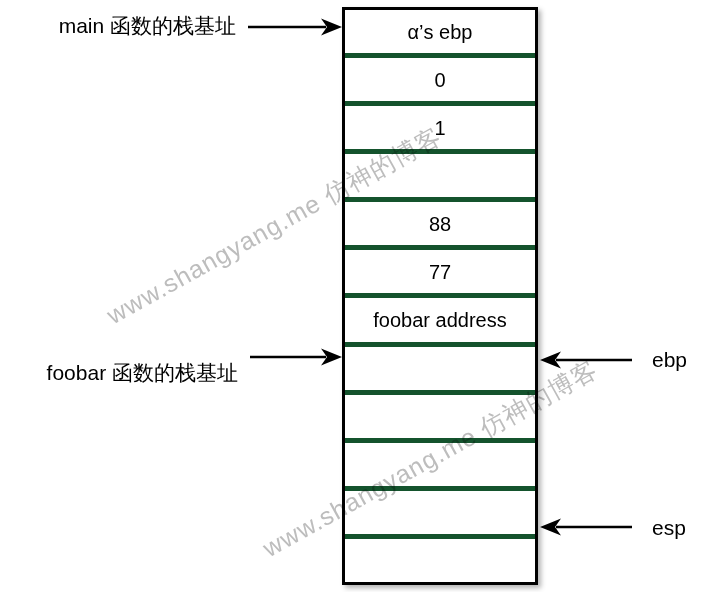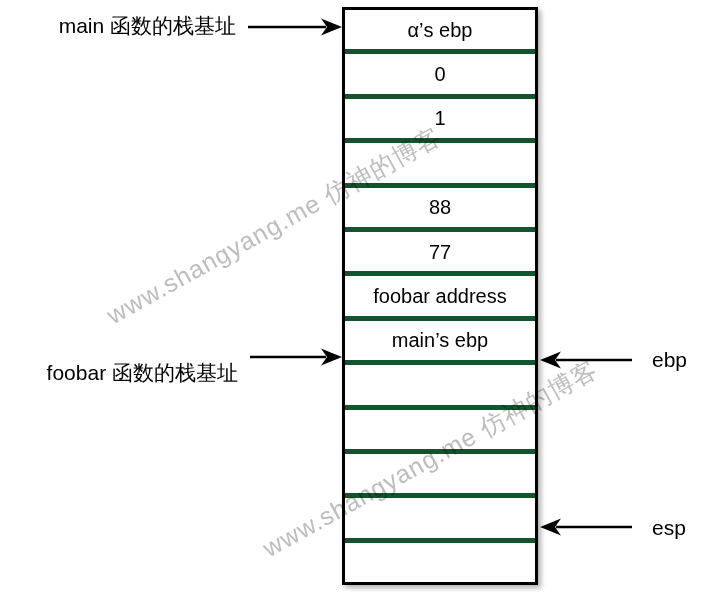--- a/index.html
+++ b/index.html
@@ -111,23 +111,20 @@
       <div class="stack-row">
         <span class="stack-cell-label">88</span>
       </div>
       <div class="stack-row">
         <span class="stack-cell-label">77</span>
       </div>
       <div class="stack-row">
         <span class="stack-cell-label">foobar address</span>
       </div>
       <div class="stack-row">
-        <span class="stack-cell-label">main’s ebp</span>
-      </div>
-      <div class="stack-row">
         <span class="stack-cell-label"></span>
       </div>
       <div class="stack-row">
         <span class="stack-cell-label"></span>
       </div>
       <div class="stack-row">
         <span class="stack-cell-label"></span>
       </div>
       <div class="stack-row">
         <span class="stack-cell-label"></span>

